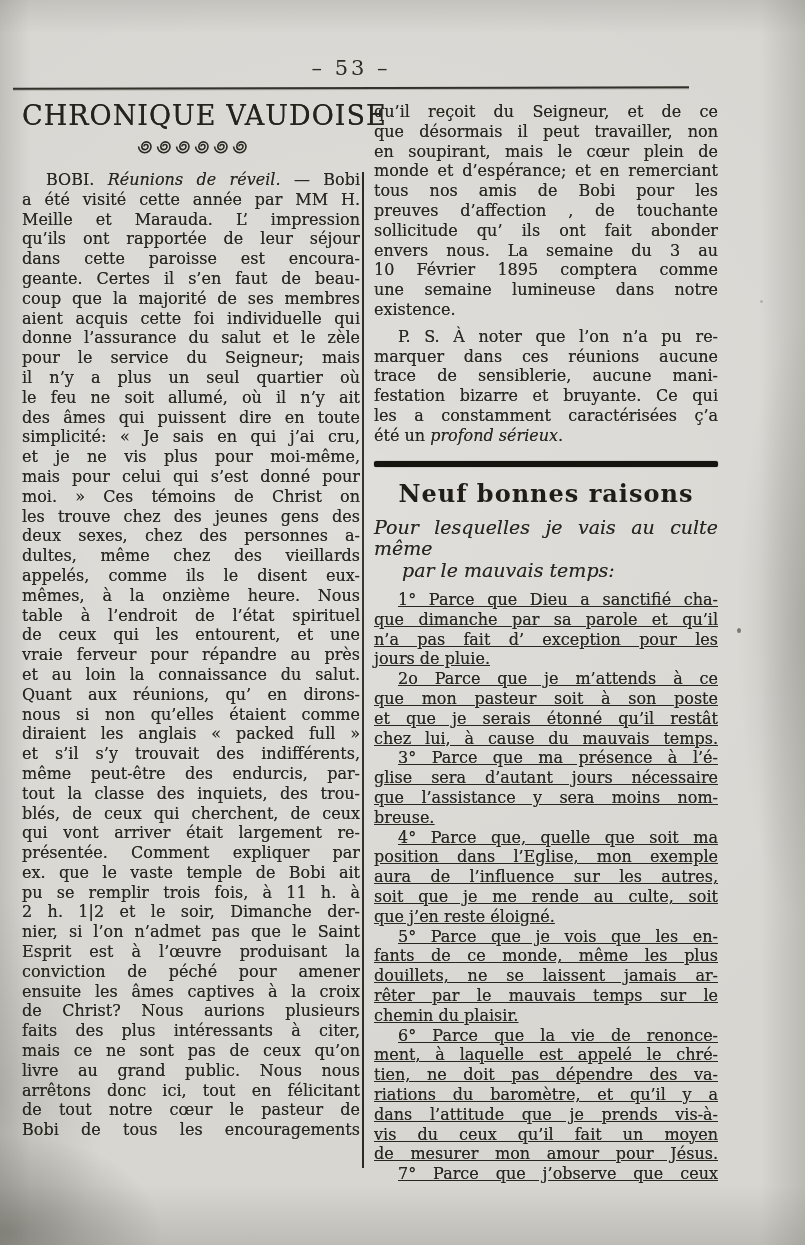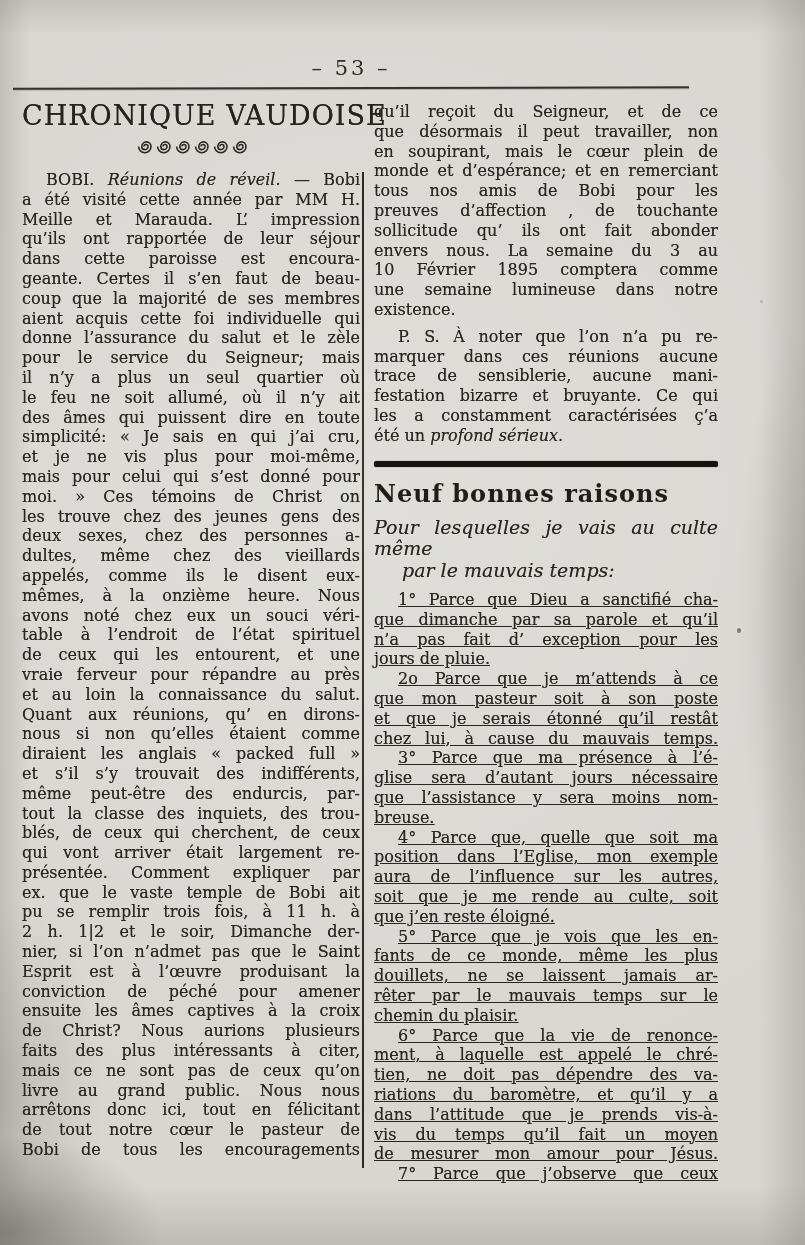--- a/index.html
+++ b/index.html
@@ -57,21 +57,21 @@
   .line{text-align:justify;text-align-last:justify;}
   .line.first{text-indent:24px;}
   .line.endline{text-align-last:left;}
   .line.hang{padding-left:28px;}
   .thick-rule{
     margin-top:15px;height:6px;background:#16140f;border-radius:3px/2px;
     box-shadow:0 0 1px rgba(22,20,15,.8);
   }
   .heading{
     margin:12px 0 0 0;font-size:24px;font-weight:bold;letter-spacing:1px;
-    text-align:left;color:#201d16;
+    text-align:center;color:#201d16;
   }
   .subtitle{margin-top:9px;font-size:19px;line-height:21.5px;font-style:italic;
     text-shadow:0 0 .45px rgba(41,38,31,.6);}
   .items{margin-top:9px;text-decoration:underline;}
 </style>
 </head>
 <body>
 
 <div class="page">
 
@@ -114,21 +114,20 @@
           <div class="line">des âmes qui puissent dire en toute</div>
           <div class="line">simplicité: « Je sais en qui j’ai cru,</div>
           <div class="line">et je ne vis plus pour moi-même,</div>
           <div class="line">mais pour celui qui s’est donné pour</div>
           <div class="line">moi. » Ces témoins de Christ on</div>
           <div class="line">les trouve chez des jeunes gens des</div>
           <div class="line">deux sexes, chez des personnes a-</div>
           <div class="line">dultes, même chez des vieillards</div>
           <div class="line">appelés, comme ils le disent eux-</div>
           <div class="line">mêmes, à la onzième heure. Nous</div>
-          <div class="line">avons noté chez eux un souci véri-</div>
           <div class="line">table à l’endroit de l’état spirituel</div>
           <div class="line">de ceux qui les entourent, et une</div>
           <div class="line">vraie ferveur pour répandre au près</div>
           <div class="line">et au loin la connaissance du salut.</div>
           <div class="line">Quant aux réunions, qu’ en dirons-</div>
           <div class="line">nous si non qu’elles étaient comme</div>
           <div class="line">diraient les anglais « packed full »</div>
           <div class="line">et s’il s’y trouvait des indifférents,</div>
           <div class="line">même peut-être des endurcis, par-</div>
           <div class="line">tout la classe des inquiets, des trou-</div>
@@ -217,21 +216,21 @@
           <div class="line">douillets, ne se laissent jamais ar-</div>
           <div class="line">rêter par le mauvais temps sur le</div>
           <div class="line endline">chemin du plaisir.</div>
         </div>
         <div class="para">
           <div class="line first">6° Parce que la vie de renonce-</div>
           <div class="line">ment, à laquelle est appelé le chré-</div>
           <div class="line">tien, ne doit pas dépendre des va-</div>
           <div class="line">riations du baromètre, et qu’il y a</div>
           <div class="line">dans l’attitude que je prends vis-à-</div>
-          <div class="line">vis du temps qu’il fait un moyen</div>
+          <div class="line">vis du ceux qu’il fait un moyen</div>
           <div class="line">de mesurer mon amour pour Jésus.</div>
         </div>
         <div class="para">
           <div class="line first">7° Parce que j’observe que ceux</div>
         </div>
       </div>
   </div>
 
 </div>
 

